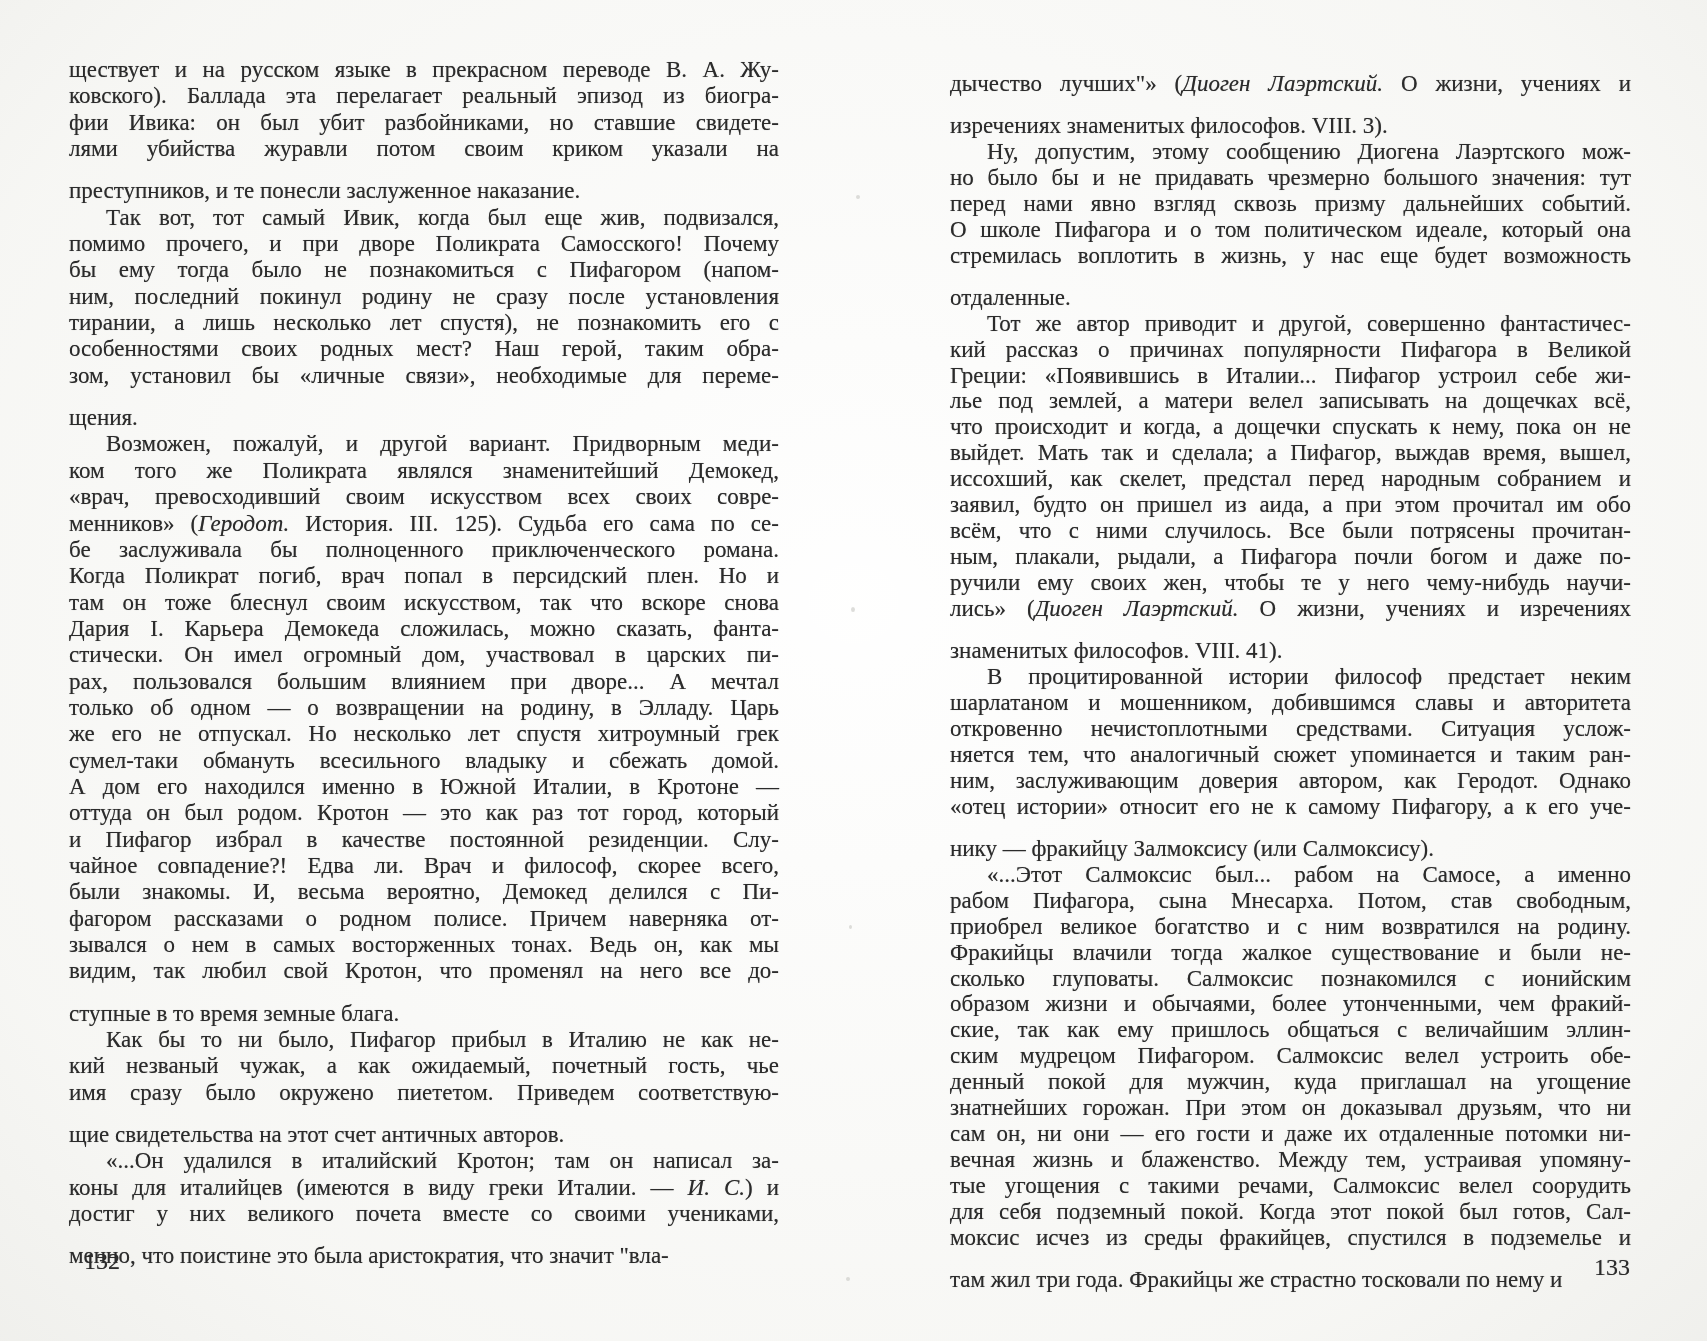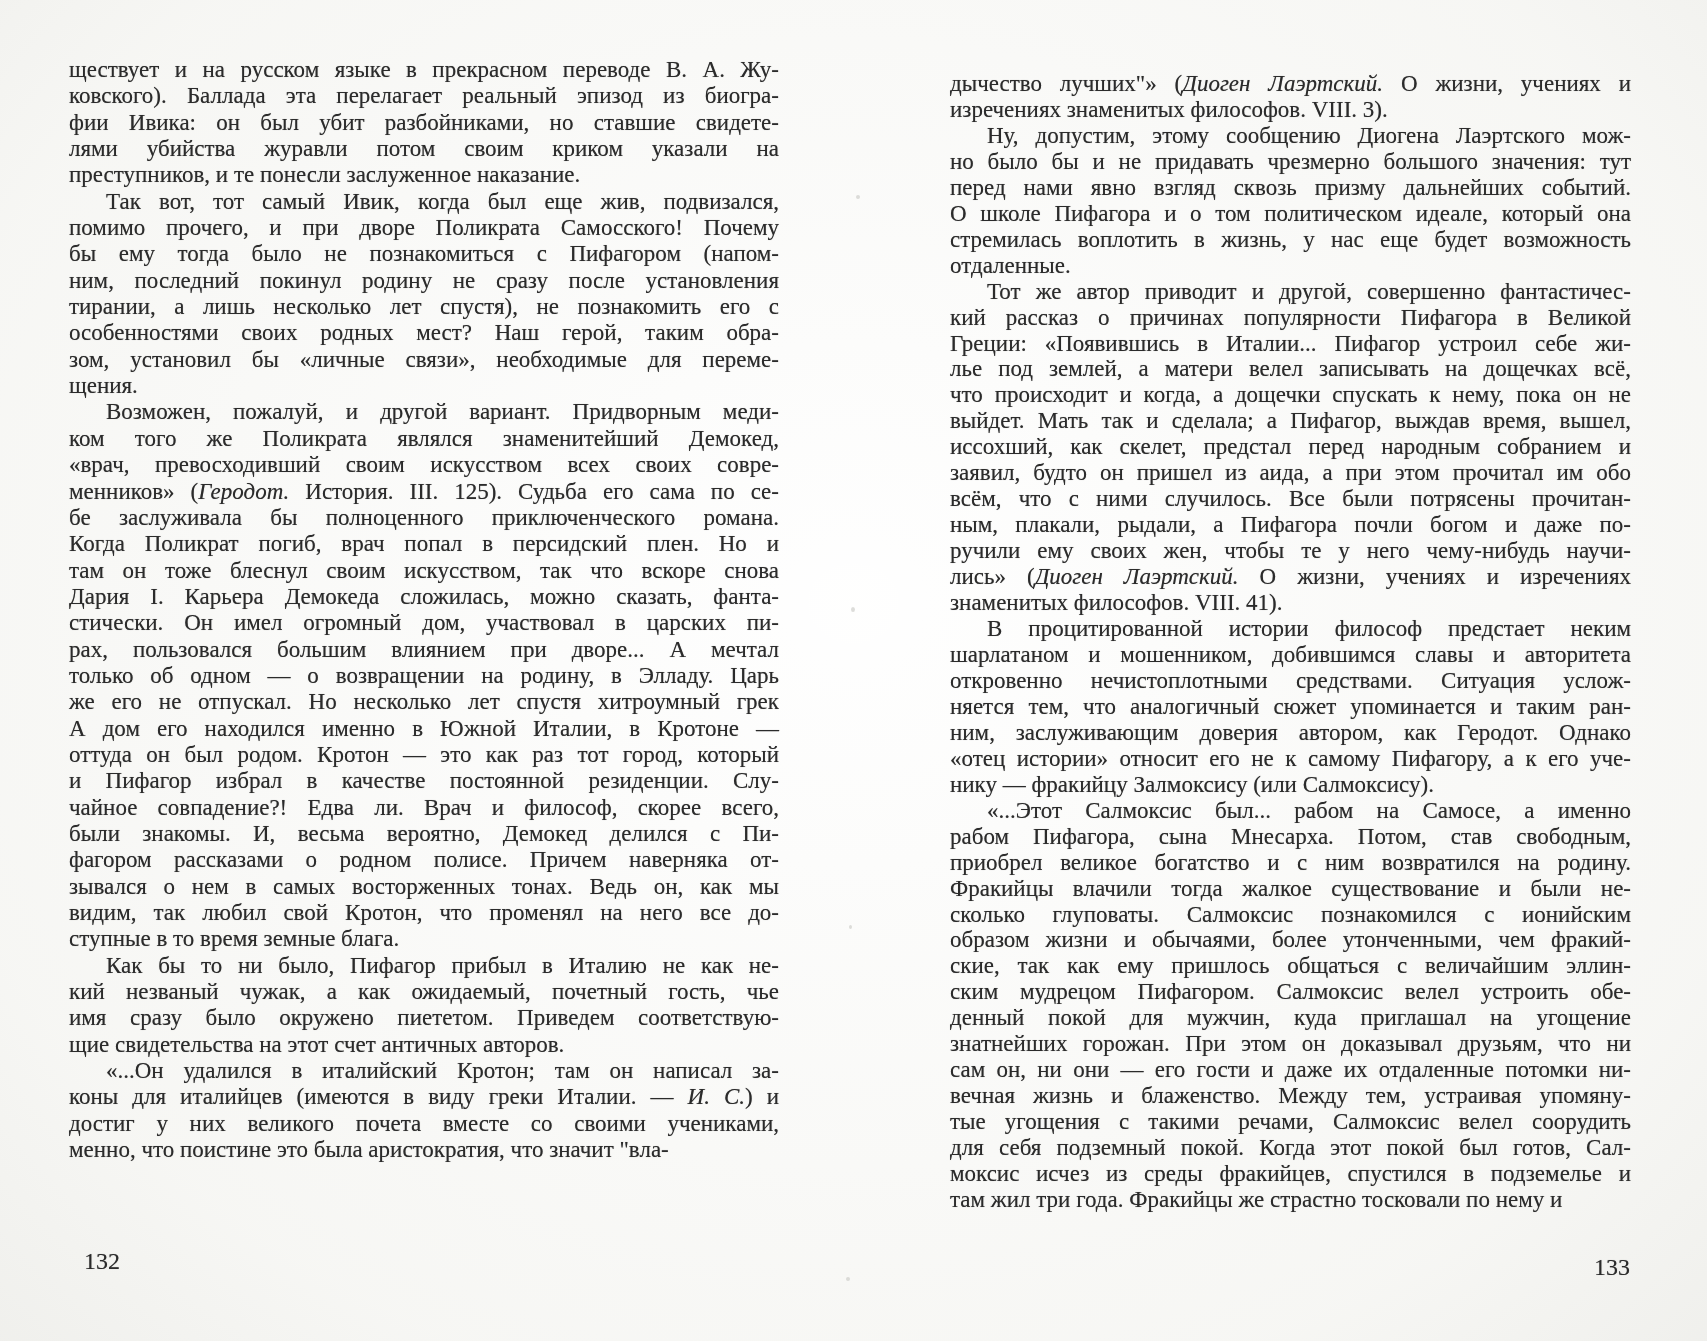--- a/index.html
+++ b/index.html
@@ -16,21 +16,21 @@
   #left-col{left:69px;top:57px;width:710px;}
   #right-col{left:950px;top:71px;width:681px;}
   .pline{
     font-size:23px;
     text-align:justify;
     text-align-last:justify;
     text-shadow:0 0 0.7px rgba(43,43,43,0.55);
   }
   #left-col .pline{line-height:26.35px;}
   #right-col .pline{line-height:25.95px;}
-  .lastline{text-align:left;text-align-last:left;}
+  .lastline{text-align:left;text-align-last:left;margin-top:16px;}
   .firstline{text-indent:37px;}
   .it{font-style:italic;}
   .page-num{
     position:absolute;
     font-size:24px;
     text-shadow:0 0 0.7px rgba(43,43,43,0.5);
   }
   #page-num-left{left:84px;top:1248px;}
   #page-num-right{right:77px;top:1242px;margin-top:12px;}
   .speck{position:absolute;border-radius:50%;background:#cfcfca;opacity:0.7;}
@@ -68,20 +68,21 @@
         <div class="pline">«врач, превосходивший своим искусством всех своих совре-</div>
         <div class="pline">менников» (<span class="it">Геродот.</span> История. III. 125). Судьба его сама по се-</div>
         <div class="pline">бе заслуживала бы полноценного приключенческого романа.</div>
         <div class="pline">Когда Поликрат погиб, врач попал в персидский плен. Но и</div>
         <div class="pline">там он тоже блеснул своим искусством, так что вскоре снова</div>
         <div class="pline">Дария I. Карьера Демокеда сложилась, можно сказать, фанта-</div>
         <div class="pline">стически. Он имел огромный дом, участвовал в царских пи-</div>
         <div class="pline">рах, пользовался большим влиянием при дворе... А мечтал</div>
         <div class="pline">только об одном — о возвращении на родину, в Элладу. Царь</div>
         <div class="pline">же его не отпускал. Но несколько лет спустя хитроумный грек</div>
+        <div class="pline">сумел-таки обмануть всесильного владыку и сбежать домой.</div>
         <div class="pline">А дом его находился именно в Южной Италии, в Кротоне —</div>
         <div class="pline">оттуда он был родом. Кротон — это как раз тот город, который</div>
         <div class="pline">и Пифагор избрал в качестве постоянной резиденции. Слу-</div>
         <div class="pline">чайное совпадение?! Едва ли. Врач и философ, скорее всего,</div>
         <div class="pline">были знакомы. И, весьма вероятно, Демокед делился с Пи-</div>
         <div class="pline">фагором рассказами о родном полисе. Причем наверняка от-</div>
         <div class="pline">зывался о нем в самых восторженных тонах. Ведь он, как мы</div>
         <div class="pline">видим, так любил свой Кротон, что променял на него все до-</div>
         <div class="pline lastline">ступные в то время земные блага.</div>
       </div>

